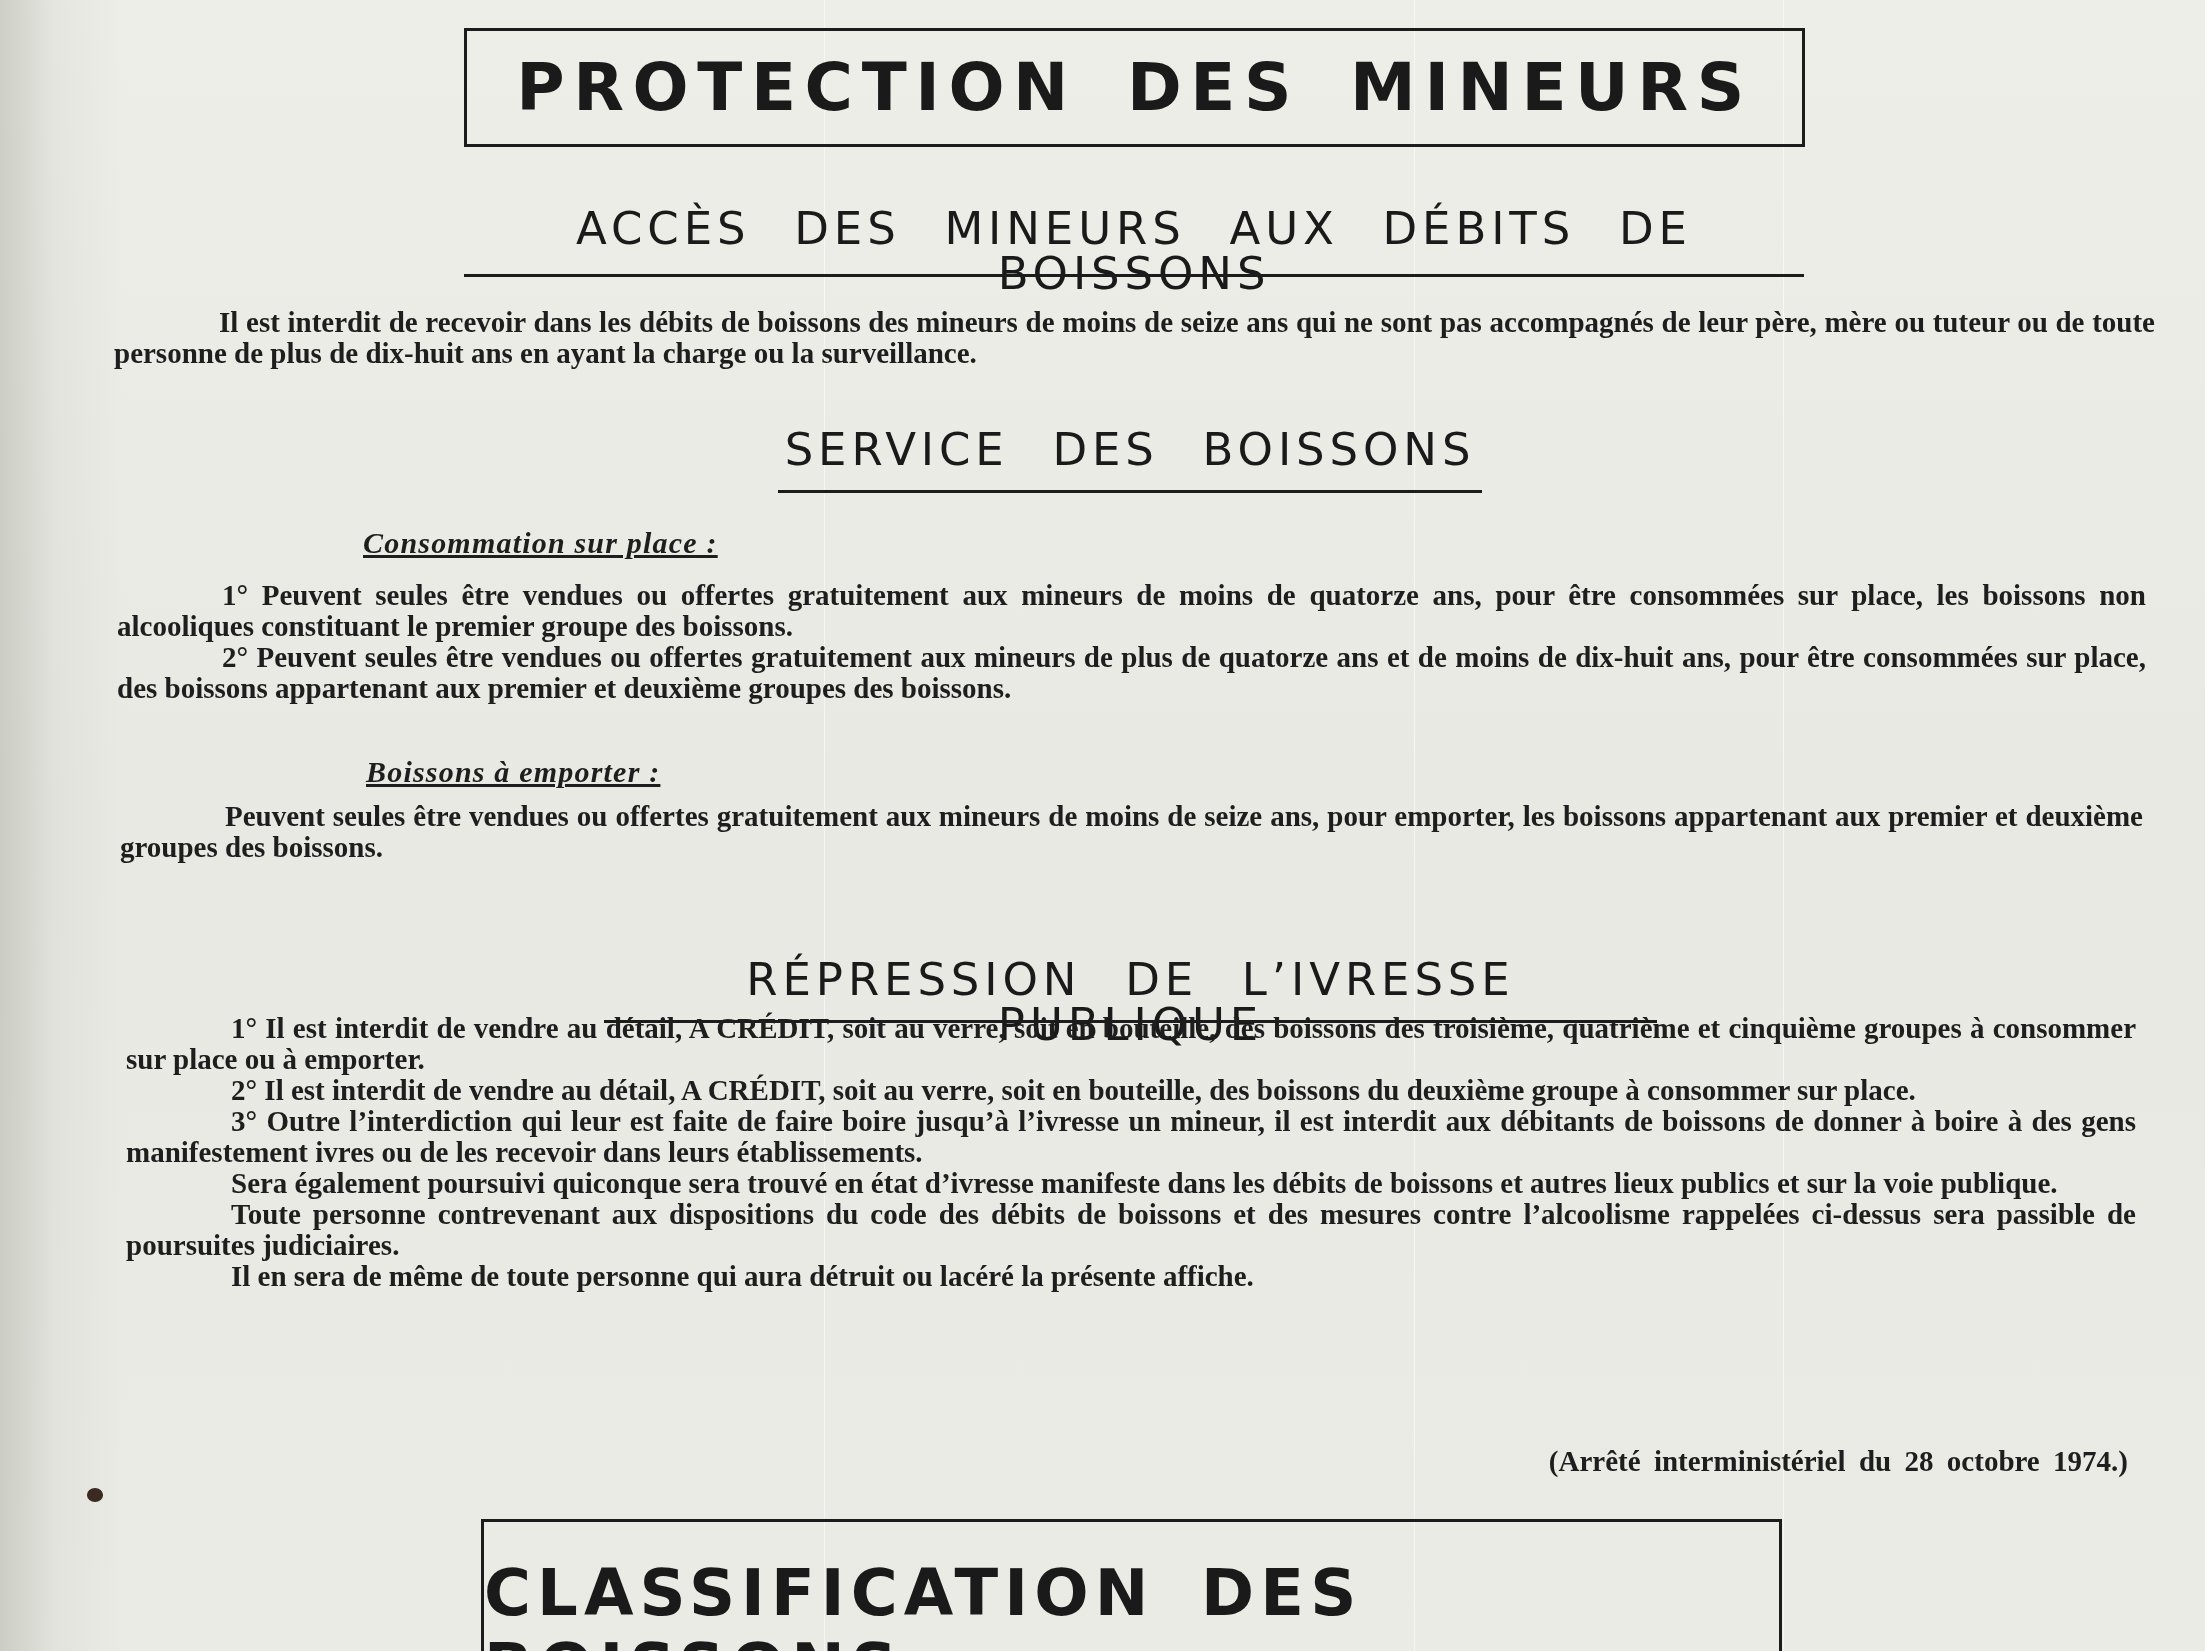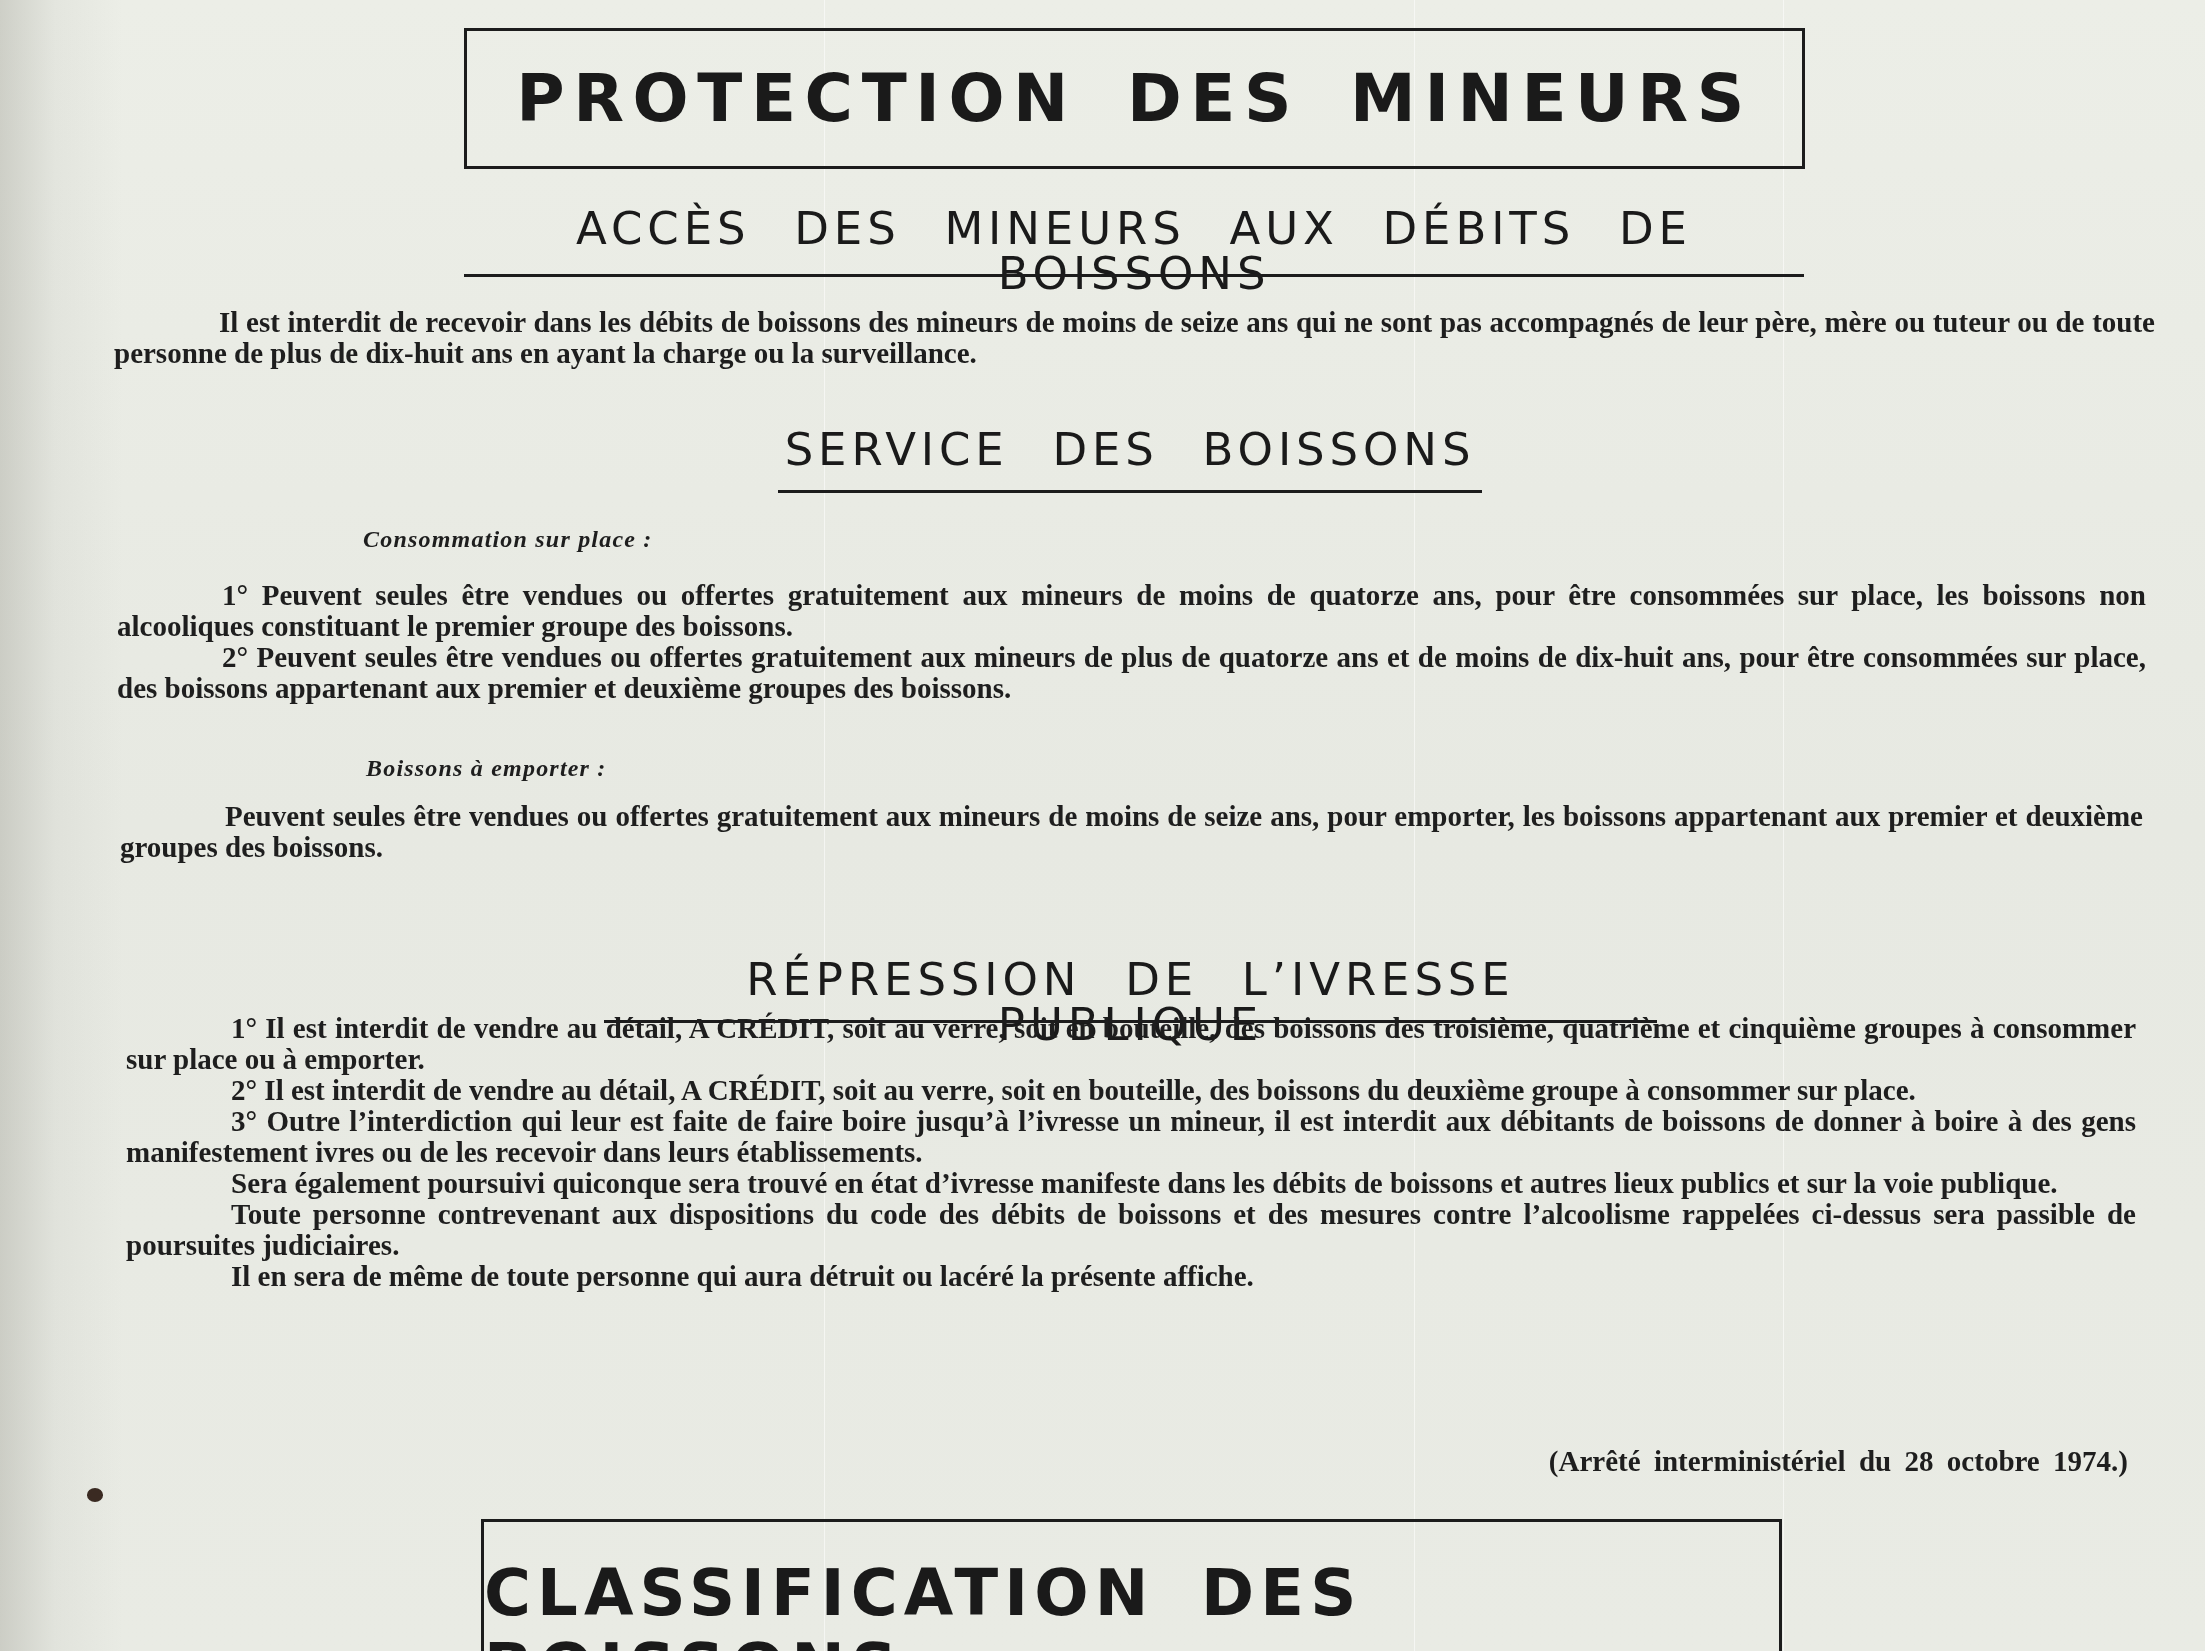--- a/index.html
+++ b/index.html
@@ -79,23 +79,24 @@
     margin: 0;
     text-indent: 105px;
     text-align: justify;
     text-align-last: left;
   }
   .sub {
     position: absolute;
     font-family: "Liberation Serif", "DejaVu Serif", serif;
     font-style: italic;
     font-weight: bold;
-    font-size: 24px;
+    font-size: 30px;
     letter-spacing: 1.2px;
     color: #1e1e1e;
+    text-decoration: underline;
   }
   .citation {
     position: absolute;
     font-family: "Liberation Serif", "DejaVu Serif", serif;
     font-weight: bold;
     font-size: 29px;
     word-spacing: 6.1px;
     color: #1e1e1e;
     text-align: right;
   }
@@ -108,21 +109,21 @@
   }
 </style>
 </head>
 <body>
 
 <div class="paper"></div>
 <div class="fold" style="left:824px;"></div>
 <div class="fold" style="left:1414px;"></div>
 <div class="fold" style="left:1783px;"></div>
 
-<div class="title-box" style="left:464px; top:28px; width:1341px; height:141px;">
+<div class="title-box" style="left:464px; top:28px; width:1341px; height:119px;">
   <span class="title">PROTECTION DES MINEURS</span>
 </div>
 
 <div class="section-heading" style="left:464px; top:206px; width:1340px; height:74px;">
   <span class="text">ACCÈS DES MINEURS AUX DÉBITS DE BOISSONS</span>
   <div class="rule" style="top:68px;"></div>
 </div>
 
 <div class="block" style="left:114px; top:307px; width:2041px;">
   <p>Il est interdit de recevoir dans les débits de boissons des mineurs de moins de seize ans qui ne sont pas accompagnés de leur père, mère ou tuteur ou de toute personne de plus de dix-huit ans en ayant la charge ou la surveillance.</p>

